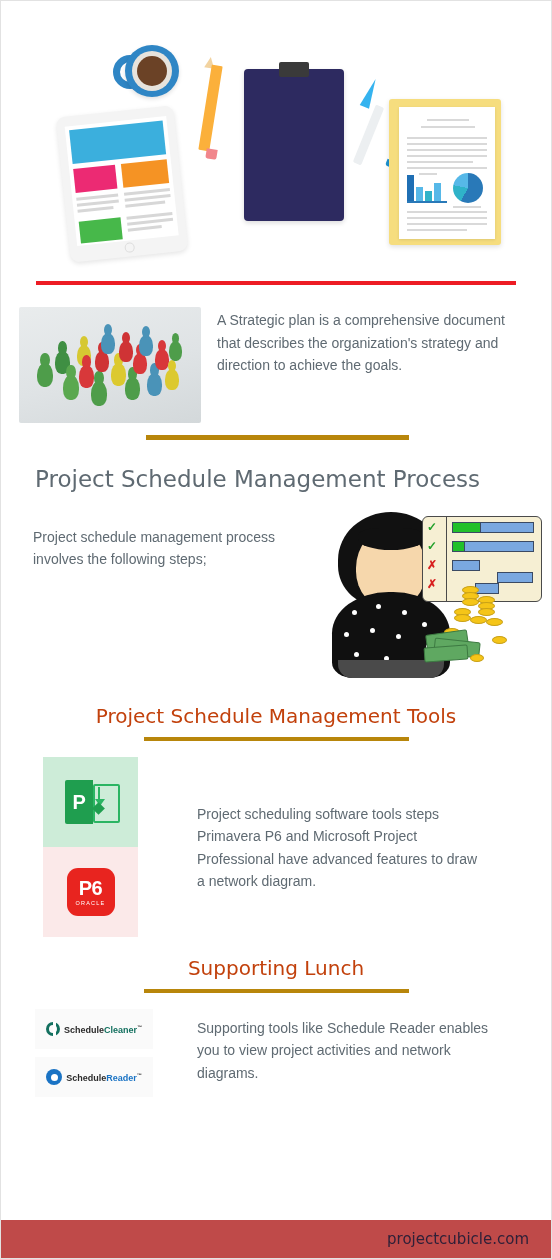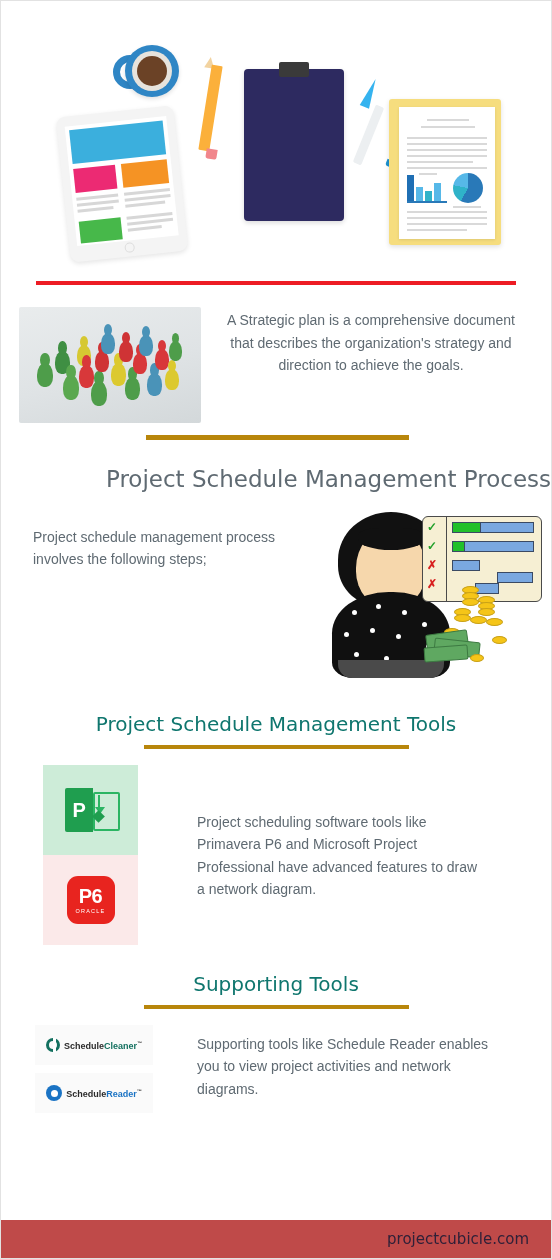--- a/index.html
+++ b/index.html
@@ -152,21 +152,20 @@
     height: 4px;
     background: #ed1c24;
     margin: 18px auto 0 auto;
   }
 
   
   .intro {
     display: flex;
     margin: 22px 26px 0 18px;
     gap: 16px;
-    text-align: center;
   }
   .pawns {
     width: 182px; height: 116px; flex: 0 0 182px;
     border-radius: 2px;
     position: relative;
     overflow: hidden;
     background: linear-gradient(165deg, #e9eced 0%, #dfe3e5 55%, #d3d8da 100%);
   }
   .pawn { position:absolute; border-radius:50% 50% 42% 42%; }
   .pawn::after {
@@ -185,21 +184,20 @@
     margin: 12px 0 0 145px;
   }
 
   
   .h2 {
     font-family: "DejaVu Sans", sans-serif;
     font-size: 23px;
     color: #5f6a72;
     font-weight: 400;
     margin: 26px 0 0 34px;
-    text-align: right;
   }
   .proc-row { position: relative; margin-top: 18px; height: 180px; }
   .proc-text {
     position: absolute; left: 32px; top: 16px; width: 290px;
     font-size: 14px; line-height: 1.6; color: #5f6a72;
   }
   .proc-list {
     position: absolute; left: 34px; top: 75px;
     margin: 0; padding-left: 24px;
     font-size: 14px; line-height: 1.78; color: #5f6a72;
@@ -241,22 +239,22 @@
     position:absolute; background:#f5c518; border:1px solid #c9a117;
     border-radius:50%;
   }
   .bill {
     position:absolute; background:#5fa861; border:1px solid #3d7a42; border-radius:2px;
   }
 
   
   .h3c {
     font-family: "DejaVu Sans", sans-serif;
-    font-size: 20px; color: #0f766e; font-weight: 400;
-    text-align: center; margin: 22px 0 0 0;
+    font-size: 20px; color: #c2410c; font-weight: 400;
+    text-align: center; margin: 14px 0 0 0;
   }
   .rule-gold-2 { width: 265px; height: 4px; background: #b8860b; margin: 9px auto 0 auto; }
   .rule-gold-3 { width: 265px; height: 4px; background: #b8860b; margin: 9px auto 0 auto; }
 
   .tools-row { position: relative; margin-top: 16px; height: 185px; }
   .logo-tile {
     position: absolute; left: 42px; width: 95px; height: 90px;
     display: flex; align-items: center; justify-content: center;
   }
   .tile-msp { top: 0; background: #cdecd8; }
@@ -519,24 +517,24 @@
       </div>
     </div>
 
     <div class="logo-tile tile-p6">
       <div class="p6-logo">
         <div class="p6-main">P6</div>
         <div class="p6-sub">ORACLE</div>
       </div>
     </div>
 
-    <div class="tools-text">Project scheduling software tools like Primavera P6 and Microsoft Project Professional have advanced features to draw a network diagram.</div>
+    <div class="tools-text">Project scheduling software tools steps Primavera P6 and Microsoft Project Professional have advanced features to draw a network diagram.</div>
   </div>
 
-  <div class="h3c">Supporting Tools</div>
+  <div class="h3c">Supporting Lunch</div>
   <div class="rule-gold-3"></div>
 
   <div class="support-row">
     <div class="slogo-tile tile-cleaner">
       <div class="sc-mark"></div>
       <div class="slogo-text">
         <span>Schedule</span><span class="accent-teal">Cleaner</span><sup>™</sup>
       </div>
     </div>
 

